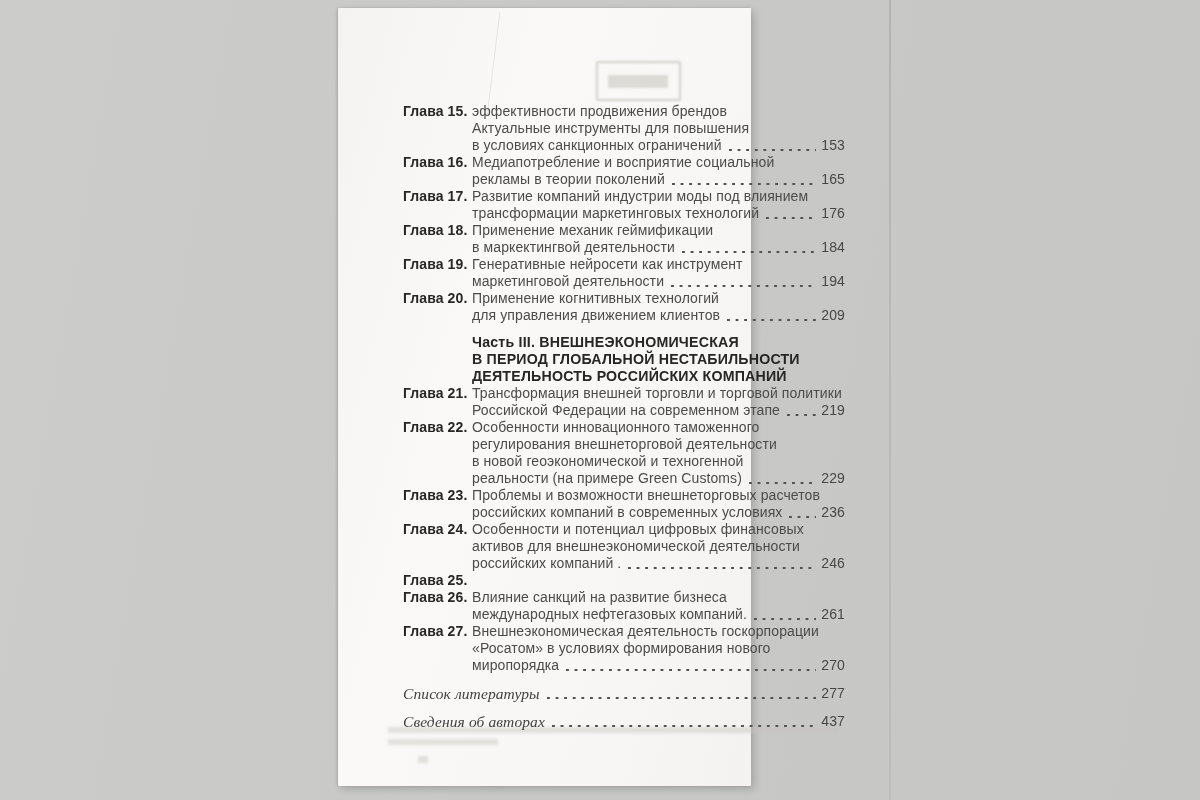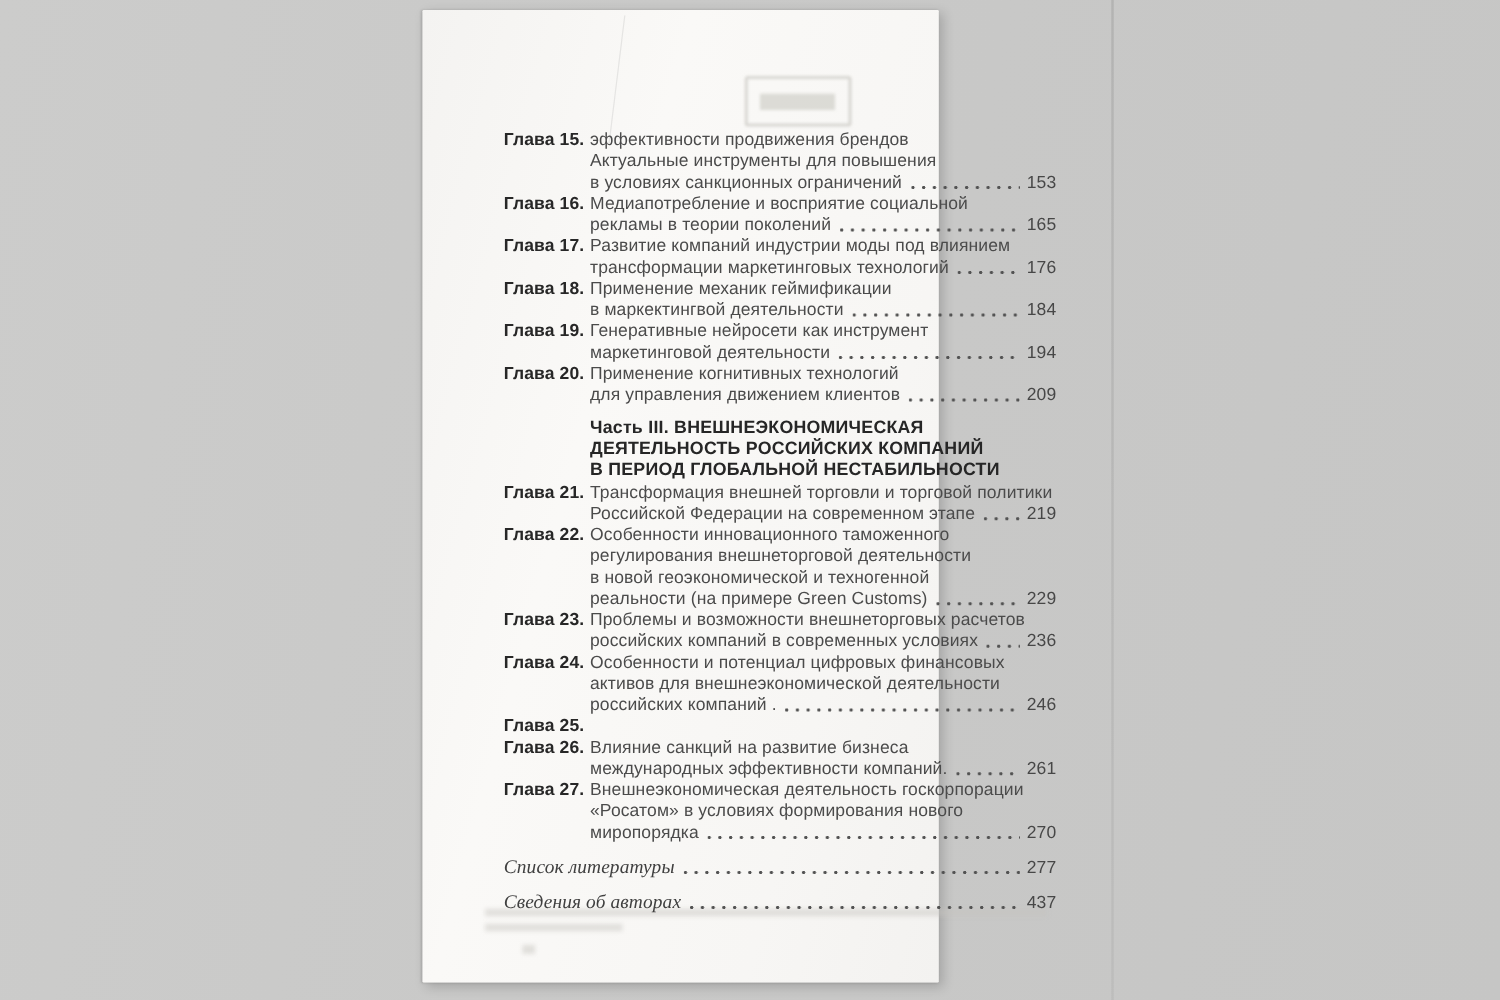--- a/index.html
+++ b/index.html
@@ -170,22 +170,22 @@
               <div class="line last">
                 <span class="line-text">для управления движением клиентов</span>
                 <span class="leader"></span>
                 <span class="pagenum">209</span>
               </div>
             </div>
           </div>
         </div>
       <div class="part-heading" id="part-heading">
           <div class="heading-line">Часть III. ВНЕШНЕЭКОНОМИЧЕСКАЯ</div>
+          <div class="heading-line">В ПЕРИОД ГЛОБАЛЬНОЙ НЕСТАБИЛЬНОСТИ</div>
           <div class="heading-line">ДЕЯТЕЛЬНОСТЬ РОССИЙСКИХ КОМПАНИЙ</div>
-          <div class="heading-line">В ПЕРИОД ГЛОБАЛЬНОЙ НЕСТАБИЛЬНОСТИ</div>
         </div>
       <div id="part2">
           <div class="entry">
             <div class="entry-label">Глава 21.</div>
             <div class="entry-body">
               <div class="line">Трансформация внешней торговли и торговой политики</div>
               <div class="line last">
                 <span class="line-text">Российской Федерации на современном этапе</span>
                 <span class="leader"></span>
                 <span class="pagenum">219</span>
@@ -229,21 +229,21 @@
             </div>
           </div>
           <div class="entry">
             <div class="entry-label">Глава 25.</div>
           </div>
           <div class="entry">
             <div class="entry-label">Глава 26.</div>
             <div class="entry-body">
               <div class="line">Влияние санкций на развитие бизнеса</div>
               <div class="line last">
-                <span class="line-text">международных эффективности компаний.</span>
+                <span class="line-text">международных нефтегазовых компаний.</span>
                 <span class="leader"></span>
                 <span class="pagenum">261</span>
               </div>
             </div>
           </div>
           <div class="entry">
             <div class="entry-label">Глава 27.</div>
             <div class="entry-body">
               <div class="line">Внешнеэкономическая деятельность госкорпорации</div>
               <div class="line">«Росатом» в условиях формирования нового</div>

